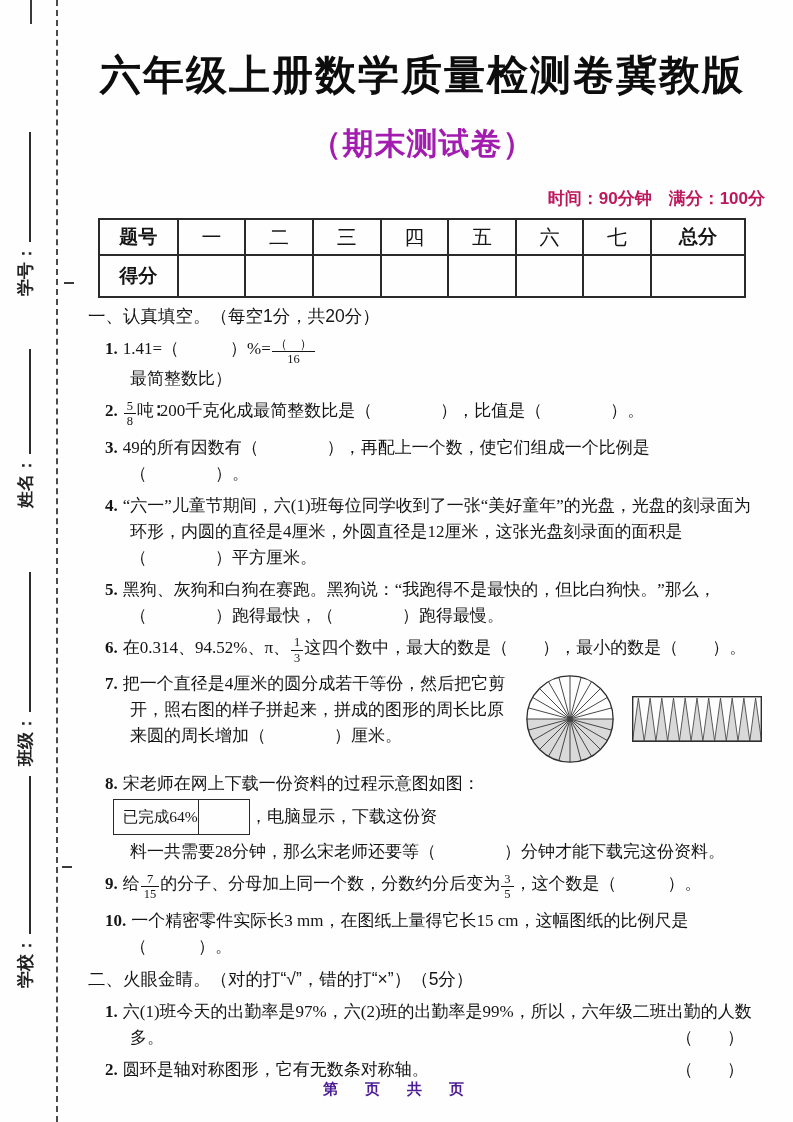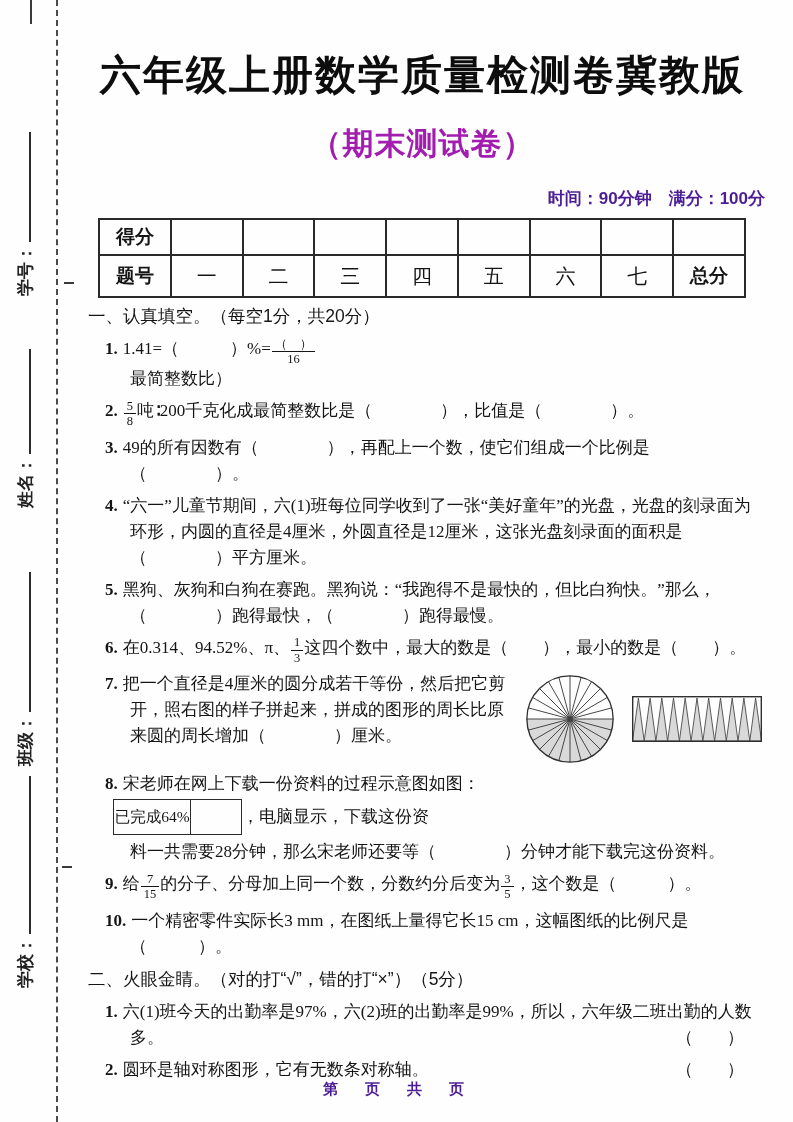--- a/index.html
+++ b/index.html
@@ -16,21 +16,21 @@
   .side .wline{display:inline-block;border-bottom:2px solid #2c2c2c;height:4px;margin-left:3px;}
   .w110{width:110px;} .w105{width:105px;} .w140{width:140px;} .w158{width:158px;}
   .sd1{top:296px;} .sd2{top:508px;} .sd3{top:766px;} .sd4{top:988px;}
   
   .header{position:absolute;left:60px;right:8px;top:48px;text-align:center;}
   .title{margin:0;font-family:"Liberation Sans","DejaVu Sans",sans-serif;font-weight:700;
          font-size:41px;letter-spacing:2px;color:#0d0d0d;}
   .subtitle{margin:20px 0 0 0;font-family:"Liberation Sans","DejaVu Sans",sans-serif;font-weight:700;
             font-size:31px;letter-spacing:1px;color:#a21caf;}
   .info{margin:22px 20px 0 0;text-align:right;font-family:"Liberation Sans","DejaVu Sans",sans-serif;
-        font-weight:600;font-size:17px;color:#4c1d95;}
+        font-weight:600;font-size:17px;color:#be185d;}
   
   .score-table{position:absolute;left:98px;top:218px;width:648px;border-collapse:collapse;table-layout:fixed;}
   .score-table td,.score-table th{border:2px solid #2a2a2a;text-align:center;padding:0;}
   .score-table tr:first-child td{height:34px;}
   .score-table tr:last-child td{height:40px;}
   .hd{font-family:"Liberation Sans","DejaVu Sans",sans-serif;font-weight:700;font-size:19px;}
   .num{font-weight:400;font-size:20px;}
   .c0{width:11%;} .cn{width:9.4%;} .c8{width:13.2%;}
   
   .content{position:absolute;left:88px;top:303px;width:678px;font-size:17px;line-height:26px;}
@@ -41,21 +41,21 @@
   .frac .fn{display:block;border-bottom:1.3px solid #151515;padding:0 3px;}
   .frac .fd{display:block;padding:0 3px;}
   .nowrap{white-space:nowrap;}
   
   .q7row{display:flex;align-items:flex-start;margin:0 0 6px 0;}
   .q7text{width:388px;flex:none;margin:0;}
   .fig-circle{flex:none;margin-left:6px;margin-top:2px;}
   .fig-zigzag{flex:none;margin-left:16px;margin-top:25px;}
   
   .q8row{display:flex;align-items:center;margin:2px 0 4px 25px;}
-  .pbox{flex:none;display:flex;width:127px;height:34px;border:1.6px solid #2a2a2a;}
+  .pbox{flex:none;display:flex;width:127px;height:34px;border:1.6px solid #2a2a2a;padding-left:8px;}
   .pleft{width:60%;border-right:1.6px solid #2a2a2a;display:flex;align-items:center;justify-content:center;
          font-size:15.5px;white-space:nowrap;}
   .pright{flex:1;}
   
   .tf{position:relative;}
   .ans{position:absolute;right:22px;bottom:0;}
   
   .footer{position:absolute;left:0;right:0;top:1080px;text-align:center;
           font-family:"Liberation Sans","DejaVu Sans",sans-serif;font-weight:600;
           font-size:15px;letter-spacing:6px;color:#4c1d95;}
@@ -85,40 +85,40 @@
 
   <div class="header">
     <h1 class="title">六年级上册数学质量检测卷冀教版</h1>
     <h2 class="subtitle">（期末测试卷）</h2>
     <div class="info">时间：90分钟　满分：100分</div>
   </div>
 
   <table class="score-table">
     <tbody>
         <tr>
-      <td class="hd">得分</td>
-      <td></td>
-      <td></td>
-      <td></td>
-      <td></td>
-      <td></td>
-      <td></td>
-      <td></td>
-      <td></td>
-    </tr>
-    <tr>
       <td class="hd c0">题号</td>
       <td class="num cn">一</td>
       <td class="num cn">二</td>
       <td class="num cn">三</td>
       <td class="num cn">四</td>
       <td class="num cn">五</td>
       <td class="num cn">六</td>
       <td class="num cn">七</td>
       <td class="hd c8">总分</td>
+    </tr>
+    <tr>
+      <td class="hd">得分</td>
+      <td></td>
+      <td></td>
+      <td></td>
+      <td></td>
+      <td></td>
+      <td></td>
+      <td></td>
+      <td></td>
     </tr>
   </tbody>
     </table>
 
   <div class="content">
 
     <p class="sec">一、认真填空。（每空1分，共20分）</p>
 
     <p class="q">
       <span class="nowrap"><span class="qnum">1.</span><span>1.41=（　　　）%=</span><span class="frac"><span class="fn">（　）</span><span class="fd">16</span></span></span><br>

